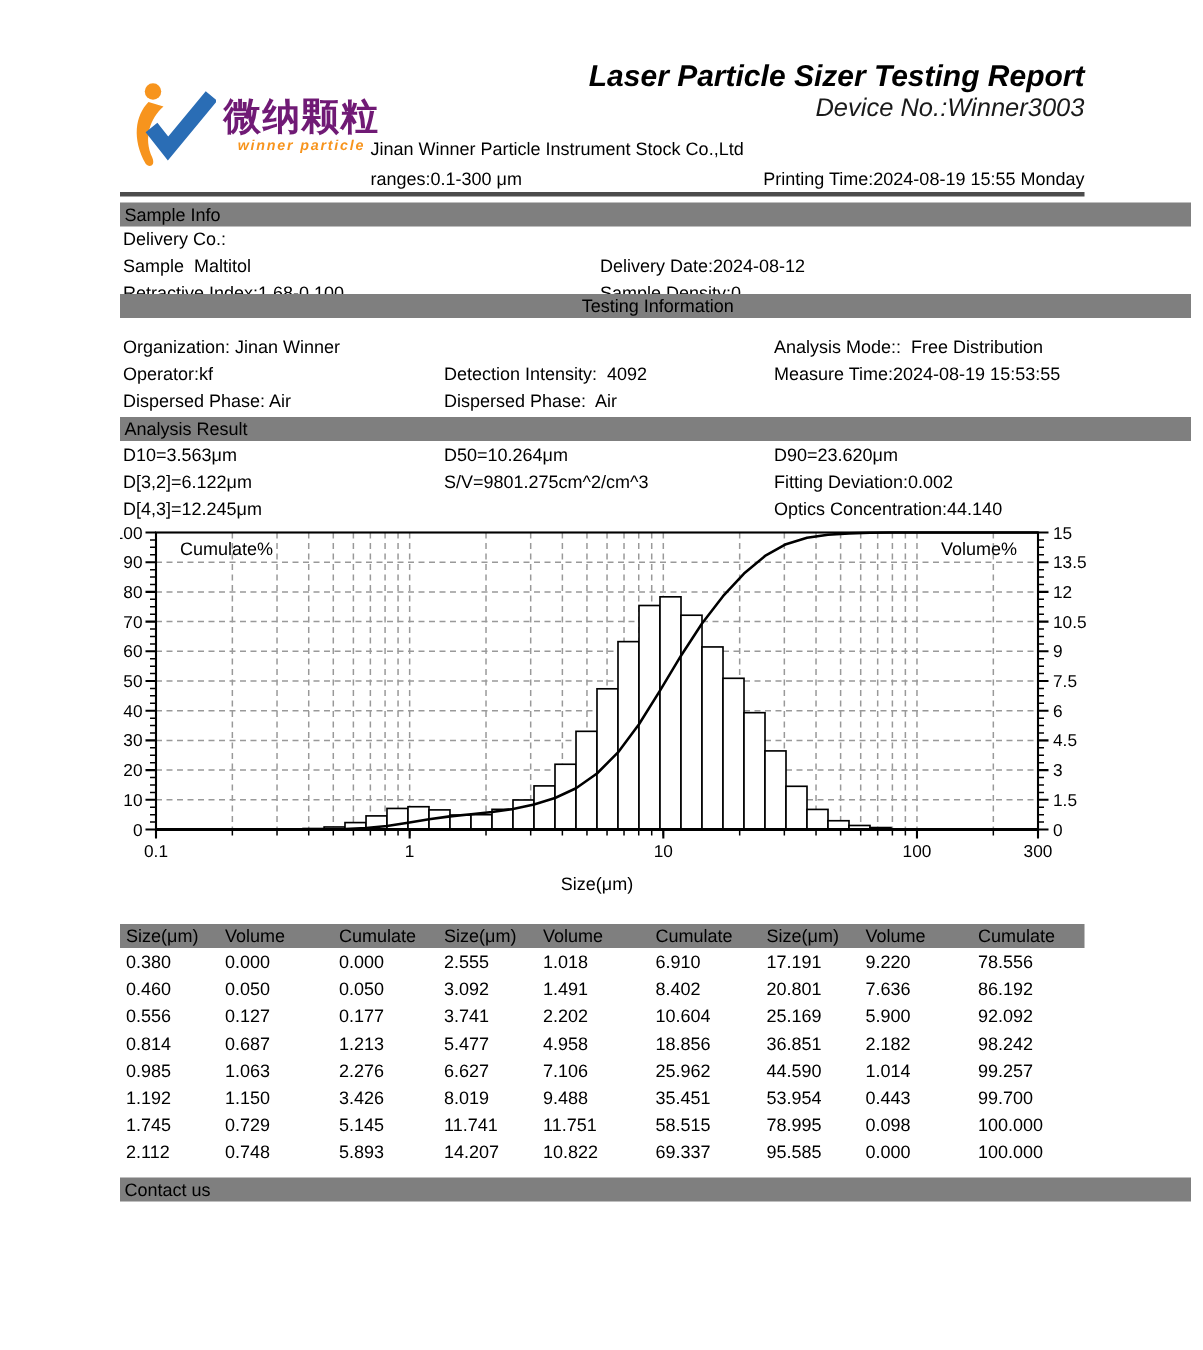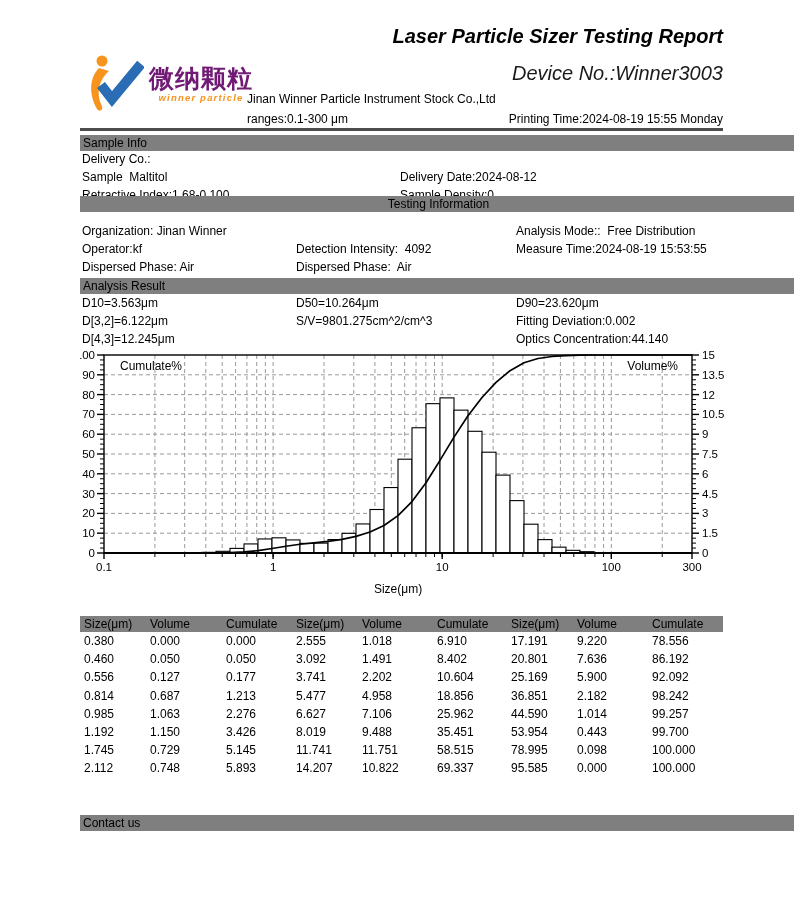--- a/index.html
+++ b/index.html
@@ -1,20 +1,20 @@
 <!DOCTYPE html>
 <html><head>
 <meta charset="utf-8">
 <style>
   html,body{margin:0;padding:0;background:#fff;}
   .page{position:relative;width:802px;height:900px;background:#ffffff;overflow:hidden;
         font-family:"Liberation Sans",sans-serif;color:#000;}
   .t{position:absolute;font-size:12px;line-height:14px;white-space:pre;}
   .title{position:absolute;font-size:20px;font-weight:bold;font-style:italic;white-space:pre;}
-  .device{position:absolute;font-size:20px;font-style:italic;color:#1a1a1a;white-space:pre;}
+  .device{position:absolute;font-size:17px;font-style:italic;color:#1a1a1a;white-space:pre;}
   .secbar{position:absolute;left:80px;width:714px;height:16px;background:#7f7f7f;
           font-size:12px;line-height:16px;padding-left:3px;box-sizing:border-box;color:#000;}
   .divider{position:absolute;left:80px;top:128px;width:643px;height:3px;background:#4c4c4c;}
   .logo{position:absolute;left:86px;top:52px;display:flex;align-items:center;}
   .logo-text{margin-left:5px;}
   .logo-cn{font-size:25px;font-weight:bold;color:#701a75;letter-spacing:1px;line-height:26px;}
   .logo-en{font-size:9.5px;font-weight:bold;font-style:italic;color:#f7941d;letter-spacing:1.2px;
            text-align:center;margin-top:1px;}
   .chart-wrap{position:absolute;left:80px;top:347px;width:645px;height:252px;}
   .dtable{position:absolute;left:80px;top:616px;width:643px;font-size:12px;}
@@ -23,21 +23,21 @@
   .dtable .hdr > div{padding-left:4px;}
   .dtable .row{display:grid;grid-template-columns:66px 76px 70px 66px 75px 74px 66px 75px 75px;
                height:18.2px;line-height:18.2px;}
   .dtable .row > div{padding-left:4px;}
 </style>
 </head>
 <body>
 
 <div class="page">
 
-  <div class="title" style="right:79px;top:25px;margin-left:28px;">Laser Particle Sizer Testing Report</div>
+  <div class="title" style="right:79px;top:40px;margin-left:28px;">Laser Particle Sizer Testing Report</div>
 
   <div class="logo">
     <svg width="58" height="64" viewBox="0 0 58 64">
       <circle cx="16" cy="9" r="5.5" fill="#f7941d"></circle>
       <path d="M13 16 C4 25 2 41 11 57 C13 60 18 59 15.5 53 C9.5 40 14 27 23 19 Z" fill="#f7941d"></path>
       <polyline points="15,33 26,47 55,12" fill="none" stroke="#2a6db5" stroke-width="10"></polyline>
     </svg>
     <div class="logo-text">
       <div class="logo-cn">微纳颗粒</div>
       <div class="logo-en">winner particle</div>
@@ -394,15 +394,15 @@
           <div>14.207</div>
           <div>10.822</div>
           <div>69.337</div>
           <div>95.585</div>
           <div>0.000</div>
           <div>100.000</div>
         </div>
       </div>
   </div>
 
-  <div class="secbar" style="top:815px;">Contact us</div>
+  <div class="secbar" style="top:785px;">Contact us</div>
 
 </div>
 
 </body></html>

